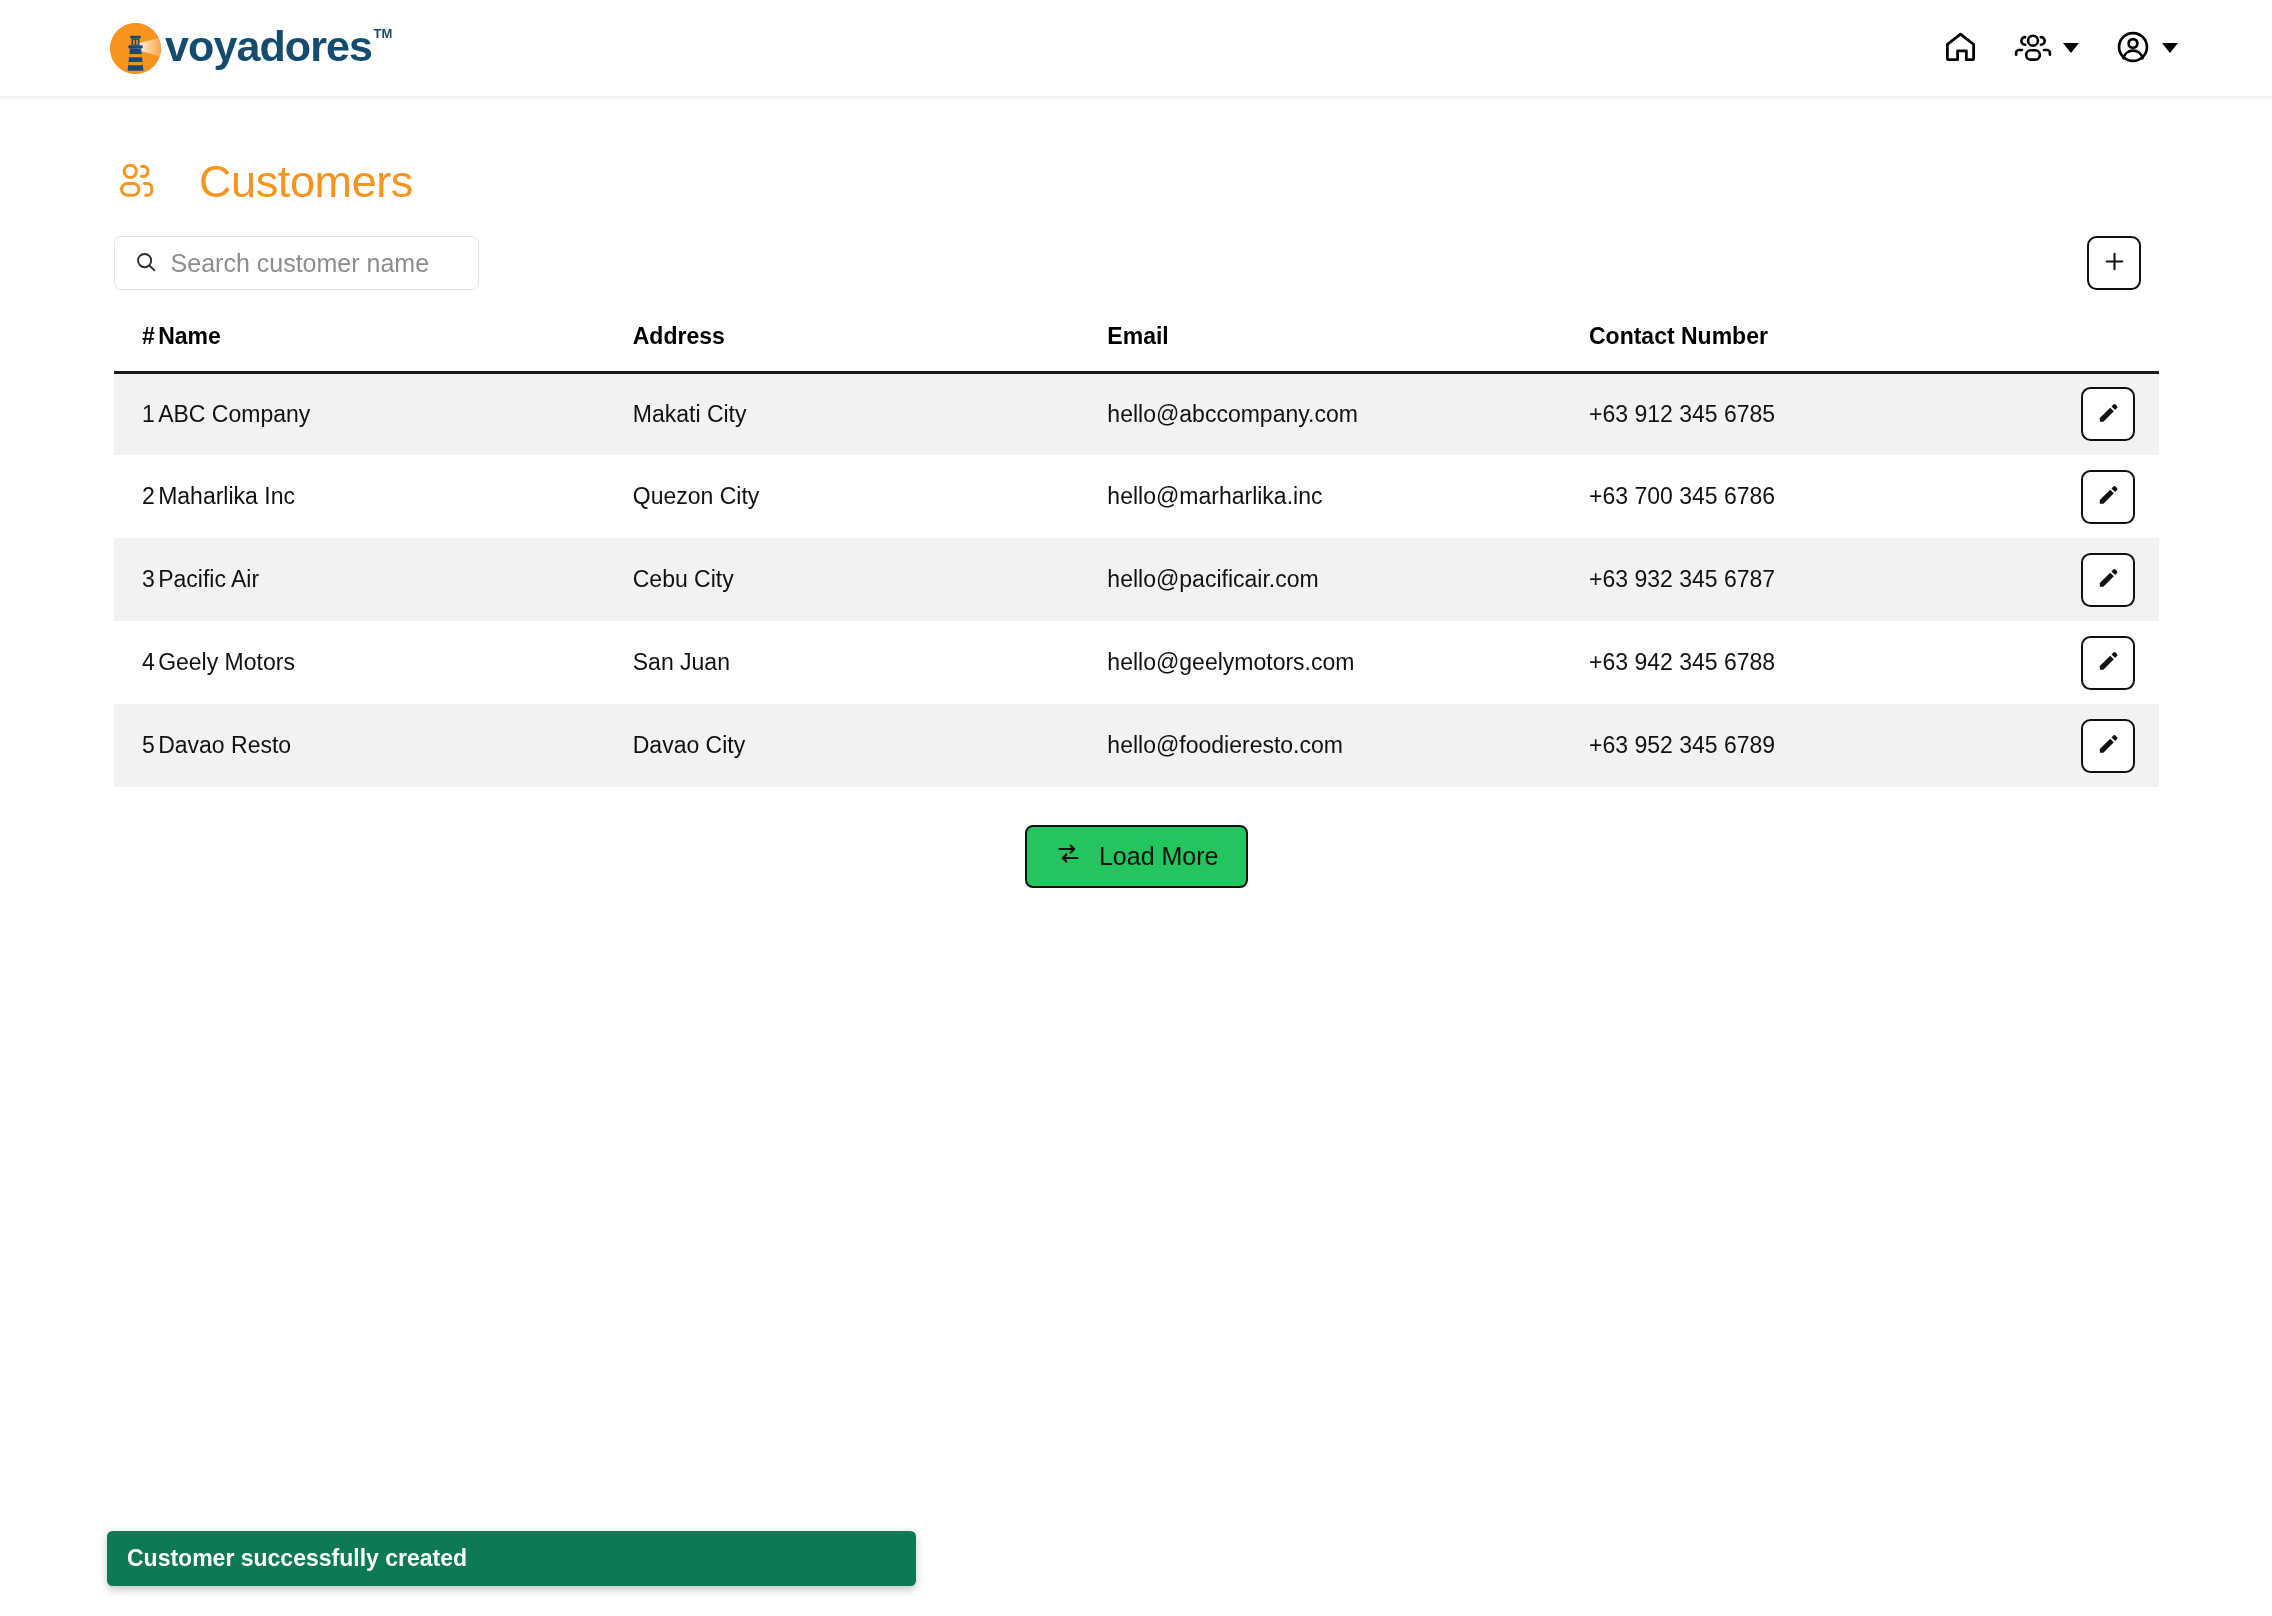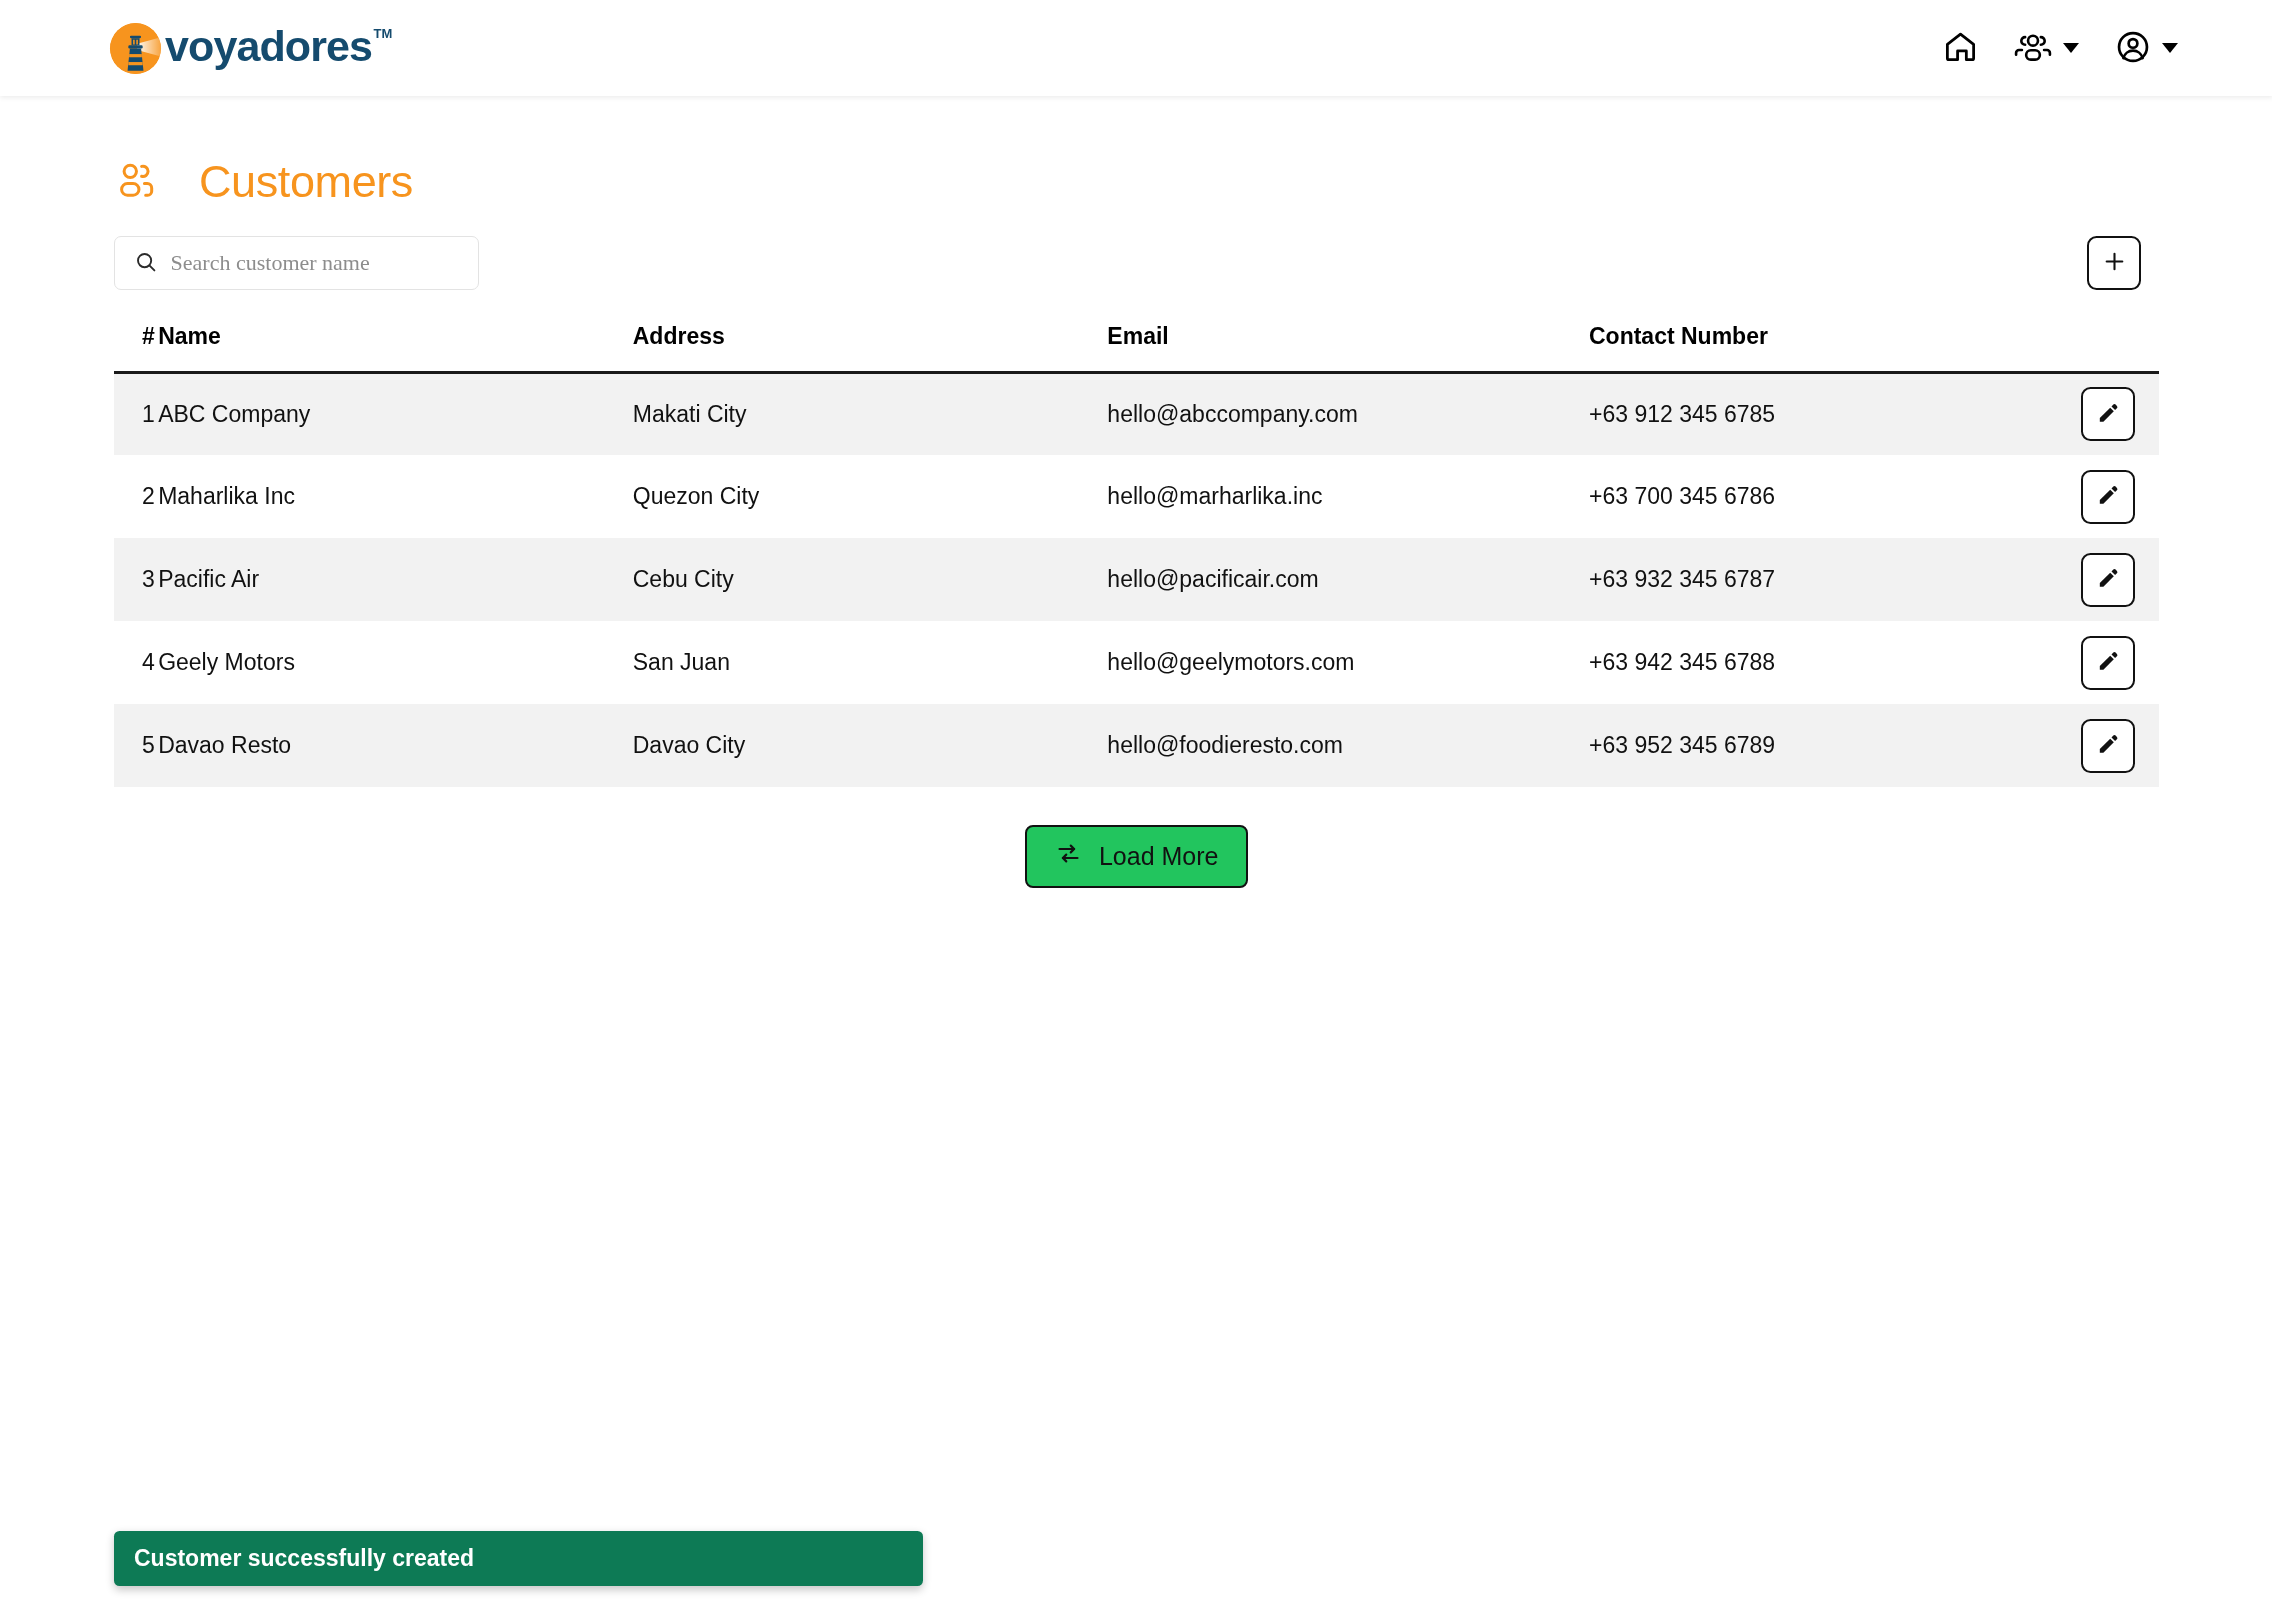--- a/index.html
+++ b/index.html
@@ -80,23 +80,23 @@
     width: 365px; height: 54px;
     border: 1.2px solid #e3e3e3;
     border-radius: 7px;
     display: flex; align-items: center;
     gap: 12.6px;
     padding: 0 19px;
     background: #fff;
   }
   .search-input {
     border: none; outline: none;
-    font-size: 22px;
+    font-size: 25px;
     color: #0f172a;
-    font-family: Liberation Serif, serif;
+    font-family: Liberation Sans, sans-serif;
     width: 100%;
     background: transparent;
   }
   .search-input::placeholder { color: #8d8d8d; }
 
   .add-btn {
     width: 54px; height: 54px;
     border: 2px solid #111;
     border-radius: 9.5px;
     background: #fff;
@@ -158,21 +158,21 @@
     background: #22c55e;
     font-size: 25px;
     color: #111;
     font-family: "Liberation Sans", sans-serif;
     cursor: pointer;
   }
 
   
   .toast {
     position: absolute;
-    left: 114px;
+    left: 107px;
     bottom: 30px;
     width: 809px;
     height: 55px;
     background: #0d7a55;
     border-radius: 5.5px;
     display: flex; align-items: center;
     padding-left: 20px;
     box-shadow: 0 3.2px 8px rgba(0,0,0,0.22);
   }
   .toast-text {

